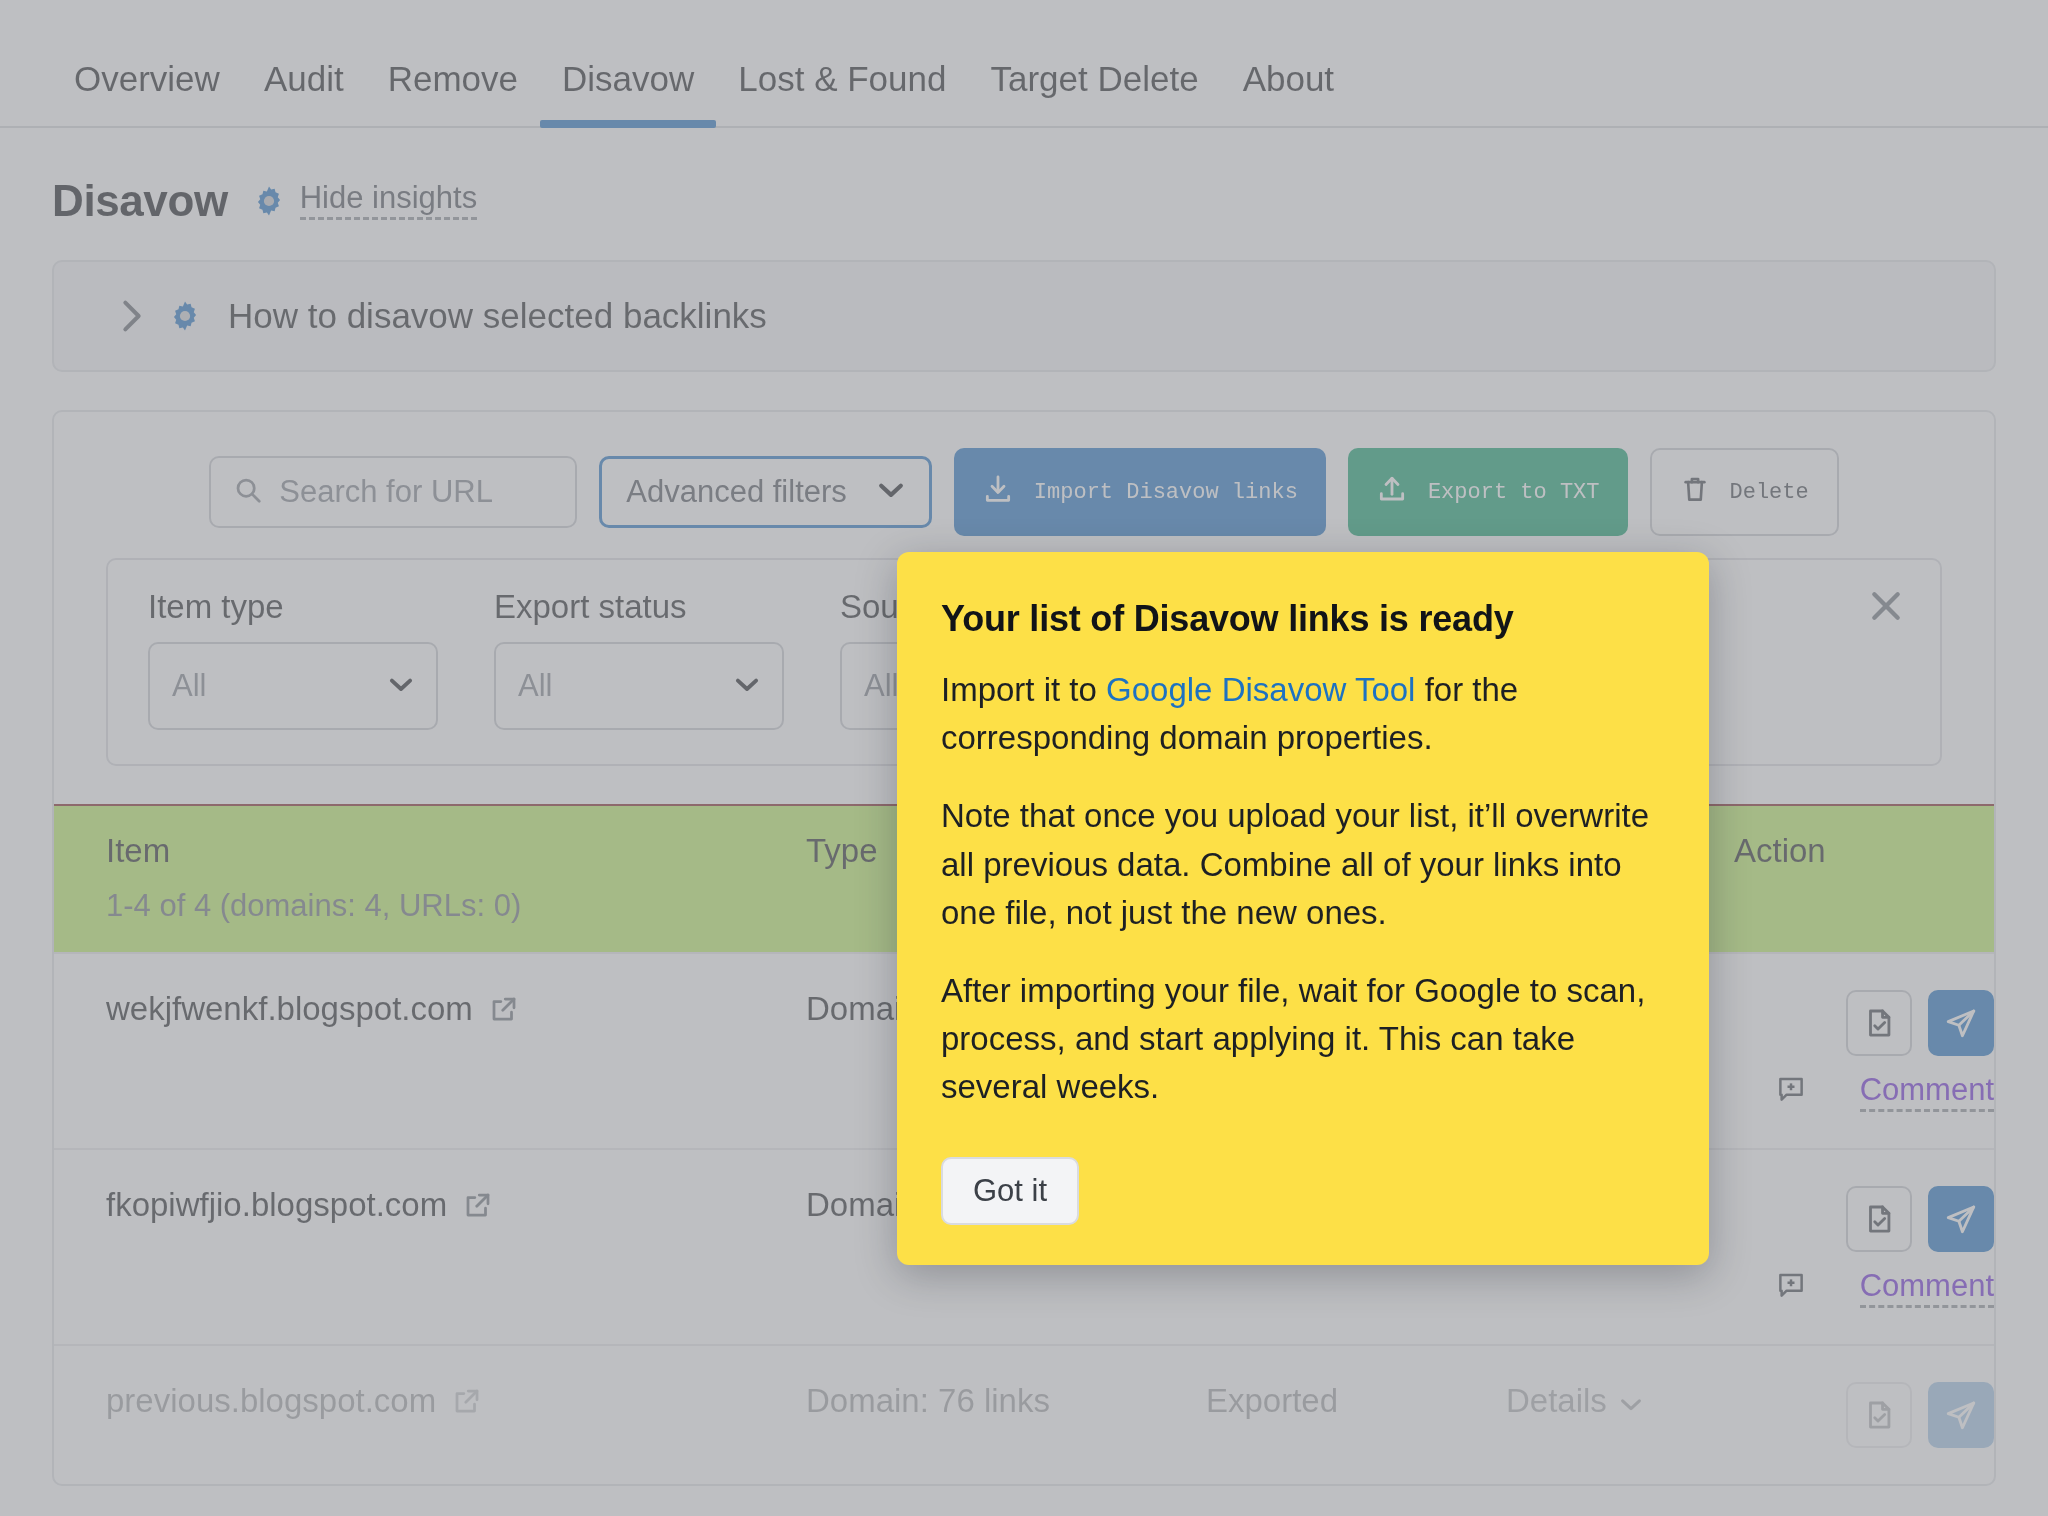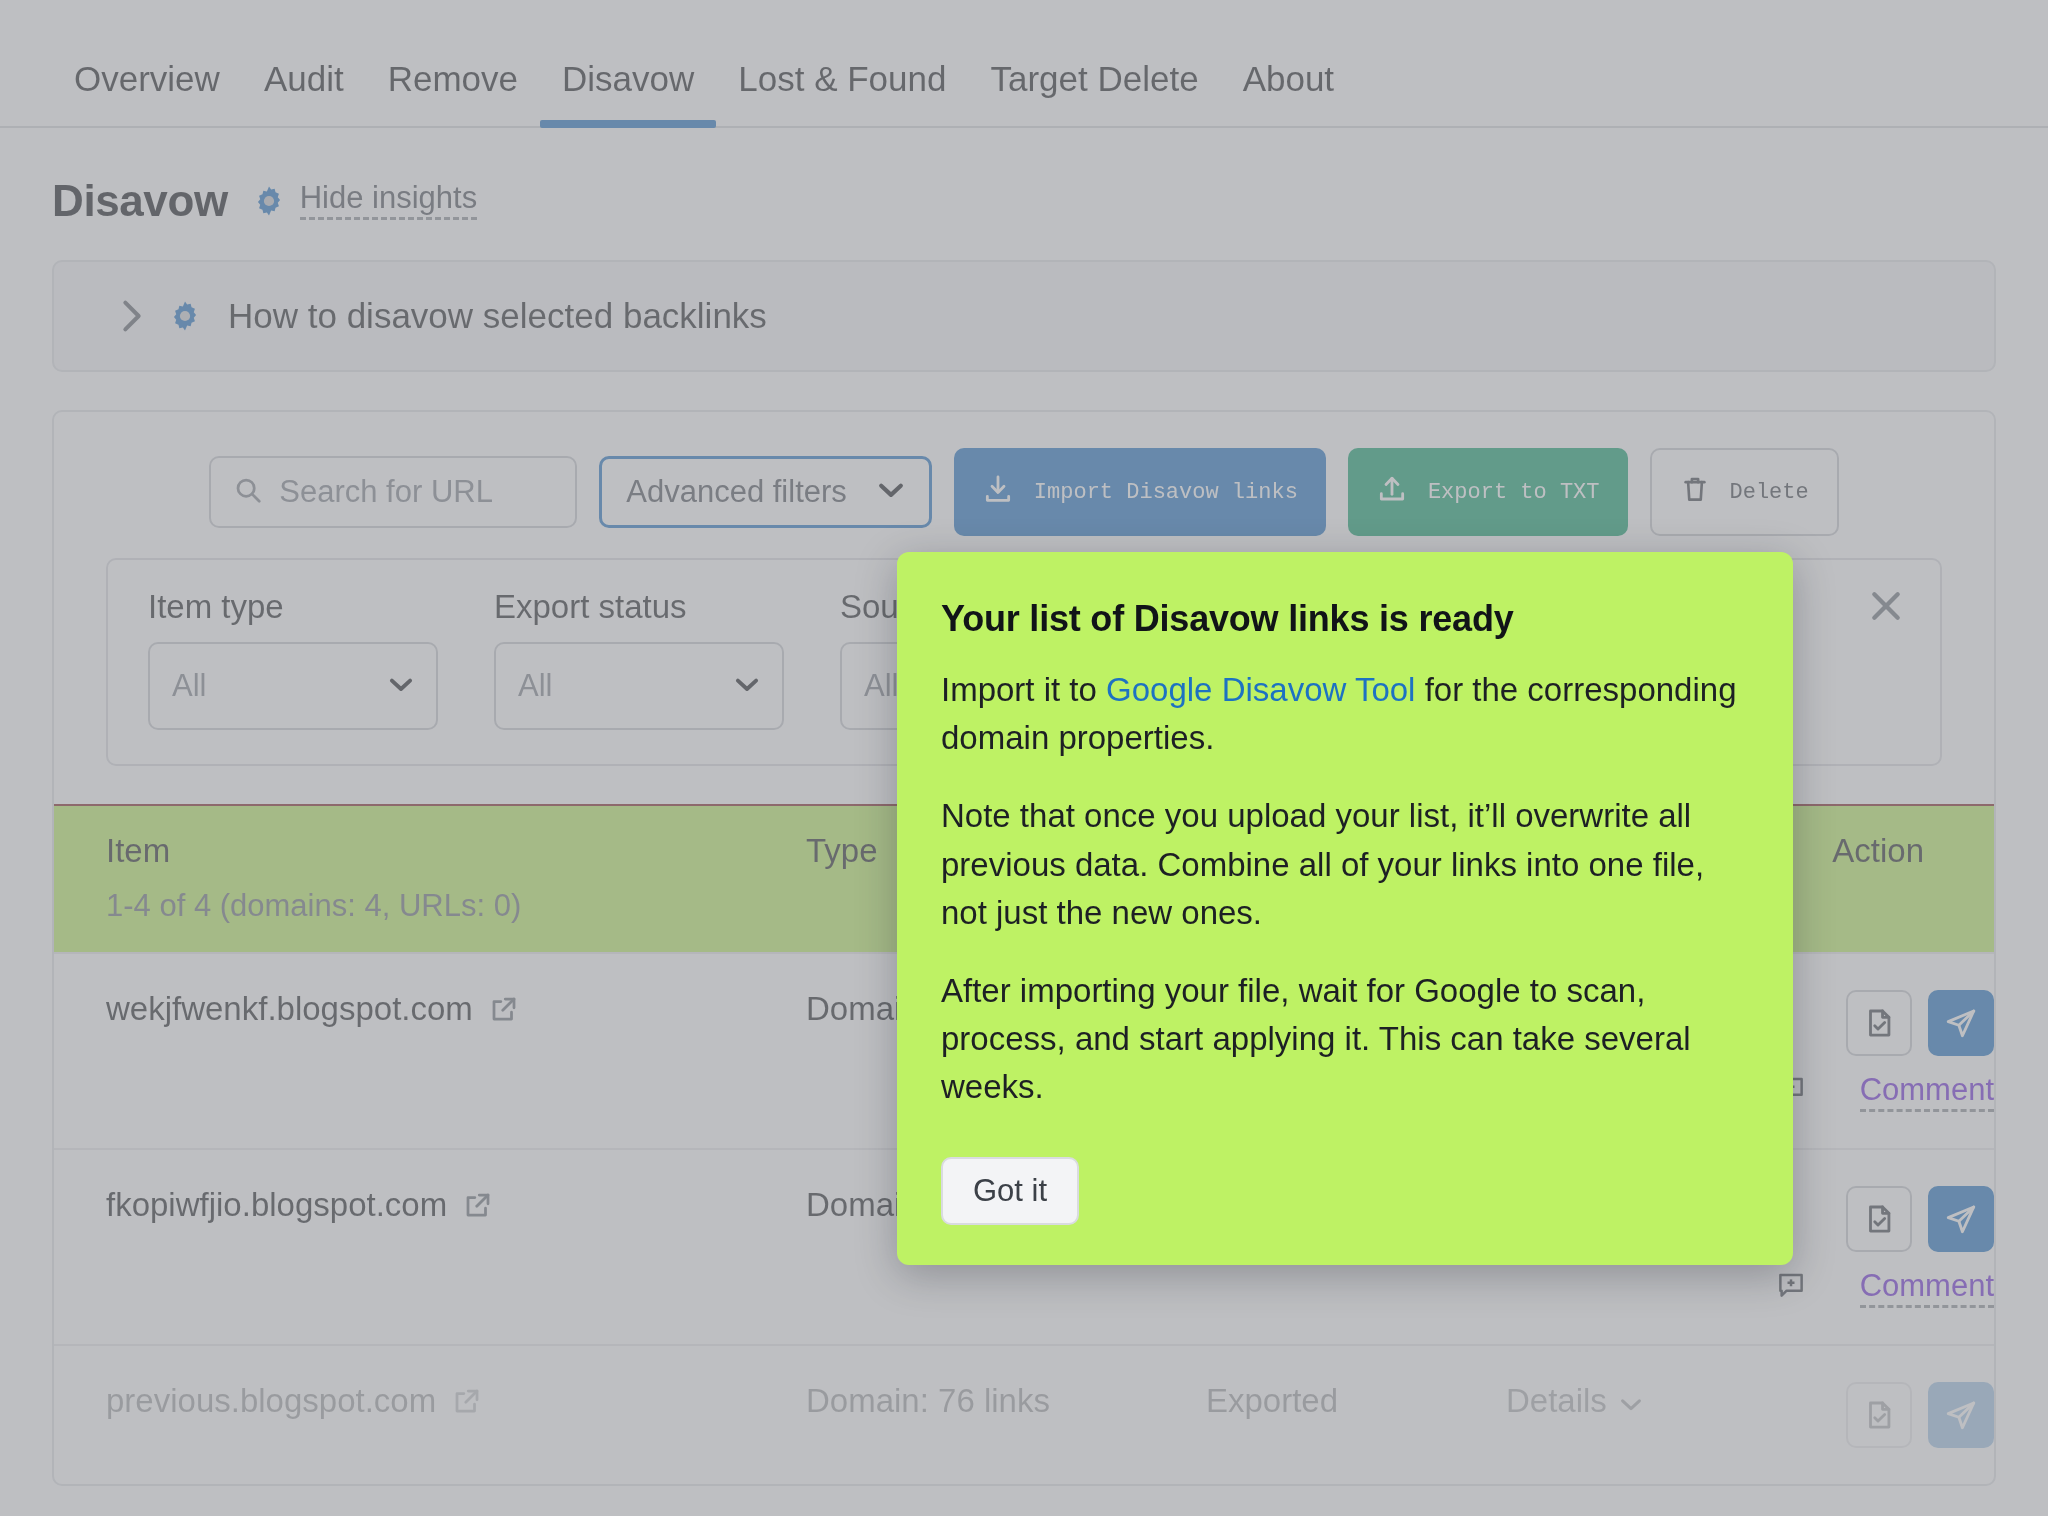--- a/index.html
+++ b/index.html
@@ -228,21 +228,21 @@
     text-align: left;
     font-weight: normal;
     font-size: 33px;
     color: #1d2024;
     padding: 26px 0 0 52px;
     vertical-align: top;
     border-top: 2px solid #7f1d1d;
     background: #bef264;
     height: 148px;
   }
-  table.grid th.right { text-align: right; padding-right: 70px; padding-left: 0; }
+  table.grid th.right { text-align: left; padding-right: 70px; padding-left: 0; }
   .count-sub {
     display: block;
     font-size: 31px;
     color: #6b717a;
     margin-top: 18px;
   }
   table.grid td {
     font-size: 33px;
     color: #1d2024;
     padding: 36px 0 36px 52px;
@@ -283,22 +283,22 @@
     padding-bottom: 2px; line-height: 1.05; margin-left: 40px;
   }
 
   .row-faded { opacity: 0.42; }
 
   
   .popover {
     position: absolute;
     left: 897px;
     top: 552px;
-    width: 896px;
-    background: #bef264;
+    width: 812px;
+    background: #fde047;
     border-radius: 12px;
     box-shadow: 0 10px 42px rgba(20,25,35,0.28);
     padding: 46px 44px 40px 44px;
     z-index: 100;
   }
   .pop-title {
     font-size: 36px;
     font-weight: bold;
     color: #111418;
     margin-bottom: 26px;

